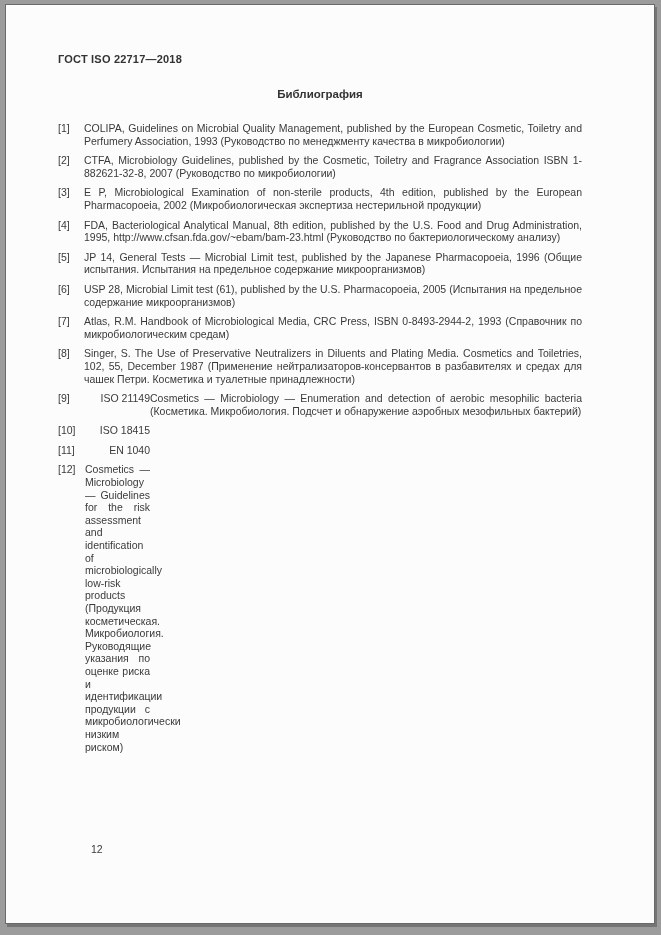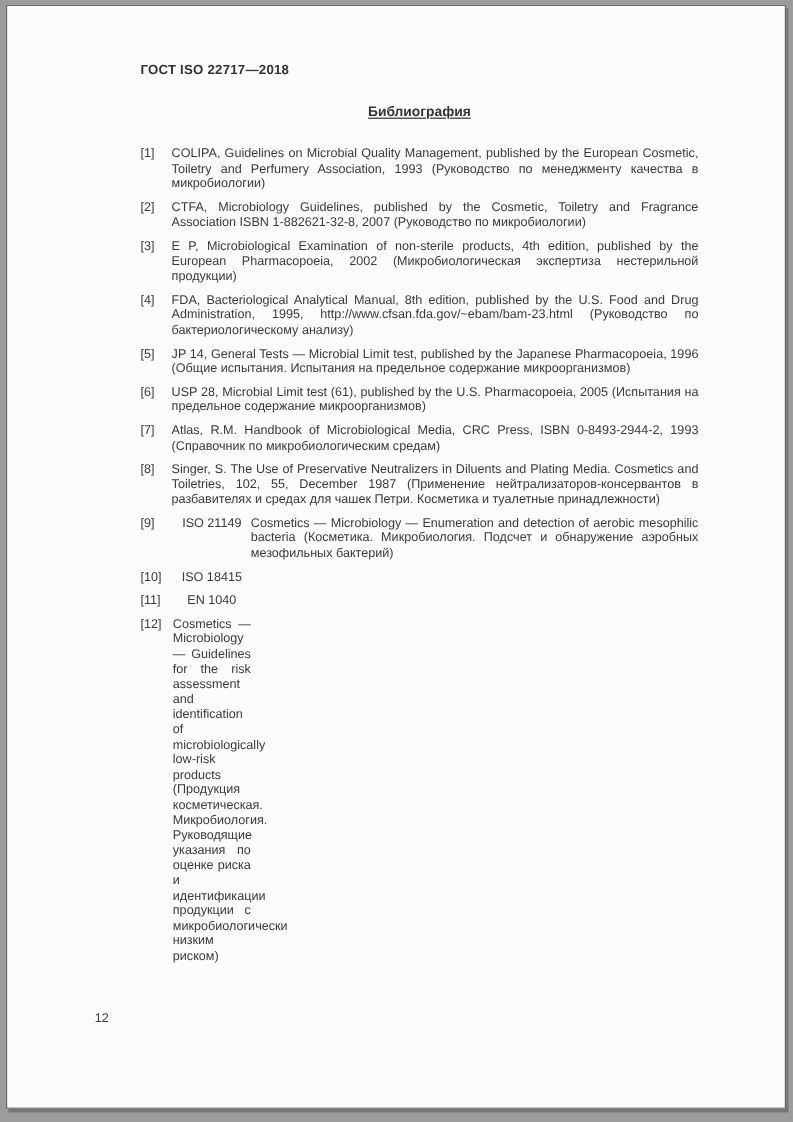--- a/index.html
+++ b/index.html
@@ -12,58 +12,57 @@
   .page {
     position: absolute;
     left: 5px;
     top: 4px;
     width: 650px;
     height: 920px;
     background: #fcfcfc;
     border: 1px solid #6a6a6a;
     box-shadow: 2px 3px 0 rgba(0,0,0,0.25);
     color: #3a3a3a;
-    padding: 48px 72px 0 111px;
+    padding: 48px 72px 0 52px;
   }
   .doc-header {
     font-size: 11px;
     font-weight: bold;
     color: #333;
     letter-spacing: 0.2px;
   }
   .section-title {
     text-align: center;
     font-size: 11.5px;
     font-weight: bold;
     margin-top: 23px;
     color: #333;
-    text-decoration: underline;
   }
   .refs {
     margin-top: 22px;
     font-size: 10.5px;
     line-height: 12.6px;
   }
   .ref {
     display: grid;
     grid-template-columns: 26px 1fr;
     margin-bottom: 7px;
   }
   .ref.with-label {
     grid-template-columns: 27px 65px 1fr;
   }
   .ref .num { text-align: left; }
-  .ref .label { text-align: center; }
+  .ref .label { text-align: right; }
   .ref .txt {
     text-align: justify;
     text-justify: inter-word;
   }
   .page-number {
     position: absolute;
-    left: 73px;
+    left: 85px;
     top: 838px;
     font-size: 10.5px;
     color: #3a3a3a;
   }
 </style>
 </head>
 <body>
 
 <div class="page">
 

